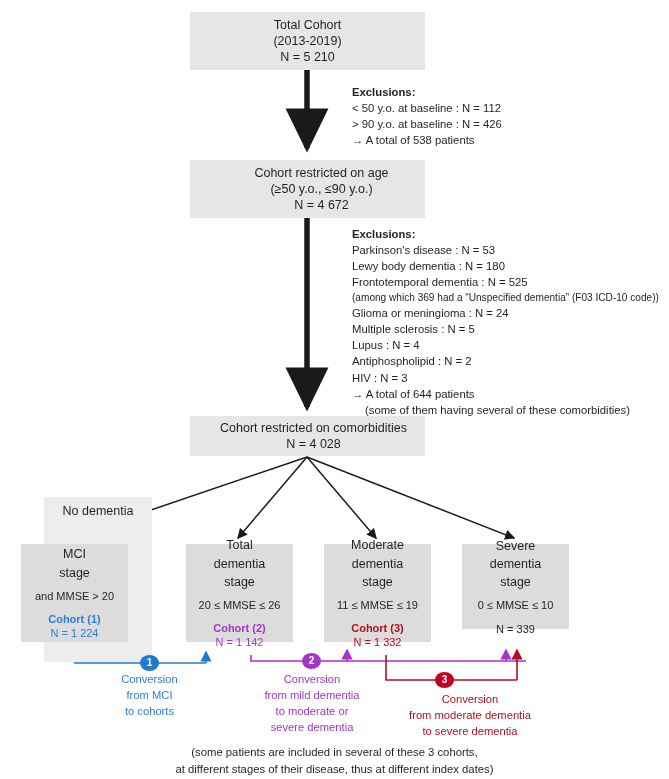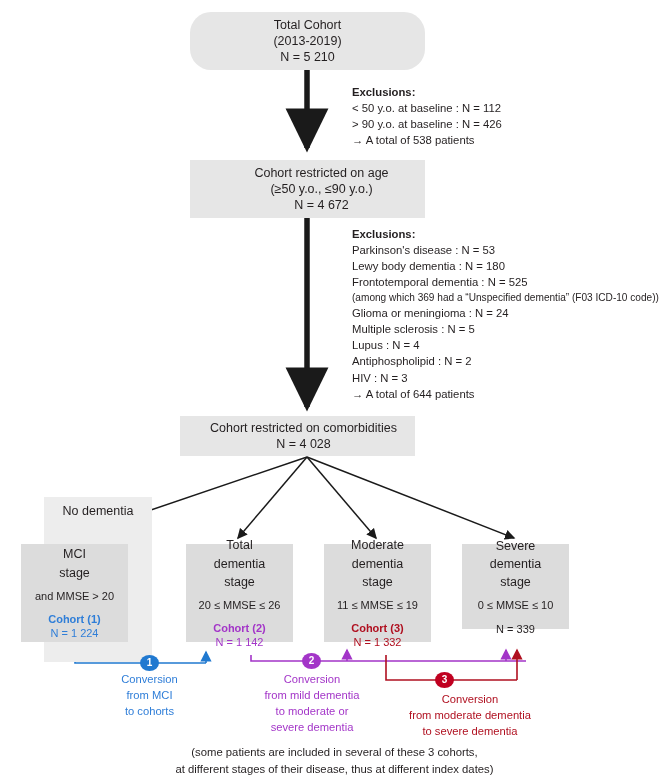--- a/index.html
+++ b/index.html
@@ -140,21 +140,21 @@
       <path d="M347,661 L347,650" fill="none" stroke="#a335c8" stroke-width="1.6" marker-end="url(#apur)"></path>
       <path d="M506,661 L506,650" fill="none" stroke="#a335c8" stroke-width="1.6" marker-end="url(#apur)"></path>
     </g>
 
     <g>
       <path d="M386,655 L386,680 L517,680" fill="none" stroke="#b01020" stroke-width="1.6"></path>
       <path d="M517,680 L517,650" fill="none" stroke="#b01020" stroke-width="1.6" marker-end="url(#ared)"></path>
     </g>
   </svg>
 
-  <div class="box topbox" style="left:190px;top:12px;width:235px;height:58px;border-radius:21px;">
+  <div class="box topbox" style="left:190px;top:12px;width:235px;height:58px;">
     <span class="ln">Total Cohort</span>
     <span class="ln">(2013-2019)</span>
     <span class="ln">N = 5 210</span>
   </div>
 
   <div class="excl" style="left:320px;top:84px;">
     <div><b>Exclusions:</b></div>
     <div>&lt; 50 y.o. at baseline : N = 112</div>
     <div>&gt; 90 y.o. at baseline : N = 426</div>
     <div>→ A total of 538 patients</div>
@@ -171,23 +171,24 @@
     <div>Parkinson's disease : N = 53</div>
     <div>Lewy body dementia : N = 180</div>
     <div>Frontotemporal dementia : N = 525</div>
     <div class="small">(among which 369 had a “Unspecified dementia” (F03 ICD-10 code))</div>
     <div>Glioma or meningioma : N = 24</div>
     <div>Multiple sclerosis : N = 5</div>
     <div>Lupus : N = 4</div>
     <div>Antiphospholipid : N = 2</div>
     <div>HIV : N = 3</div>
     <div>→ A total of 644 patients</div>
-  </div>
-
-  <div class="box topbox" style="left:180px;top:416px;width:235px;height:40px;padding-left:12px;">
+    <div class="indent">(some of them having several of these comorbidities)</div>
+  </div>
+
+  <div class="box topbox" style="left:190px;top:416px;width:235px;height:40px;padding-left:12px;">
     <span class="ln">Cohort restricted on comorbidities</span>
     <span class="ln">N = 4 028</span>
   </div>
 
   <div class="nodem-wrap" style="left:44px;top:497px;width:108px;height:165px;">
     <div class="nodem-label" style="top:7px;left:0;">No dementia</div>
   </div>
 
   <div class="box stagebox" style="left:21px;top:544px;width:107px;height:98px;">
     <span class="title">MCI</span>

